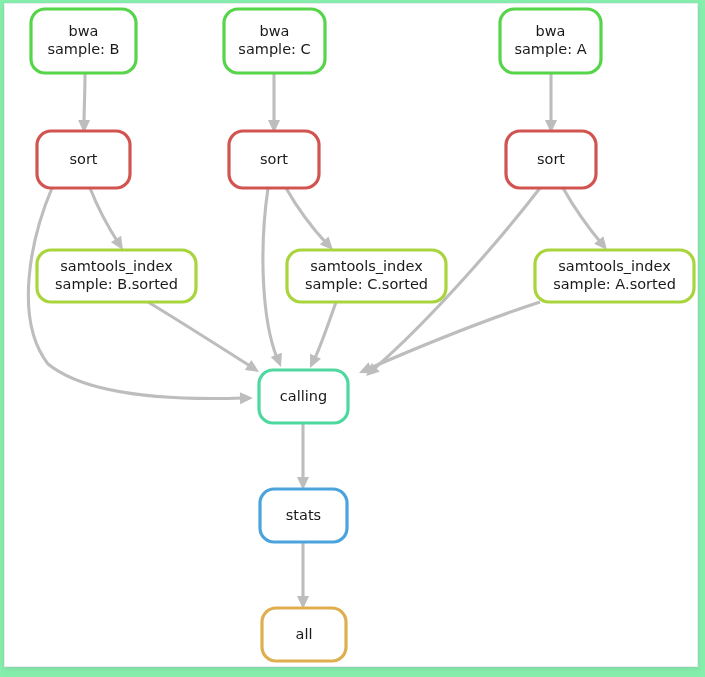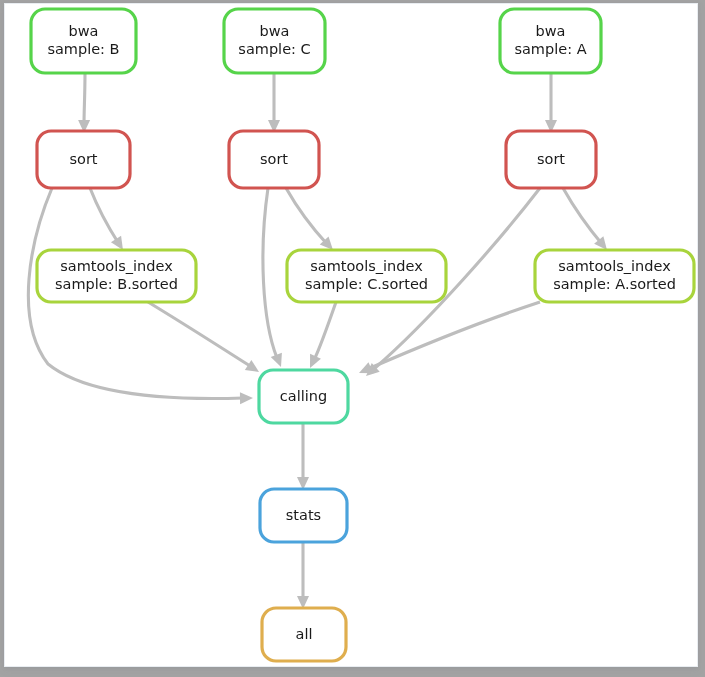--- a/index.html
+++ b/index.html
@@ -5,21 +5,21 @@
   html, body {
     margin: 0;
     padding: 0;
     background: #ffffff;
     font-family: "DejaVu Sans", "Liberation Sans", sans-serif;
   }
   #app {
     position: relative;
     width: 705px;
     height: 677px;
-    background: #a3a3a3;
+    background: #86efac;
     overflow: hidden;
   }
   .canvas-frame {
     position: absolute;
     left: 4px;
     top: 3px;
     width: 694px;
     height: 664px;
     background: #ffffff;
     border: 1px solid #e9edf1;

